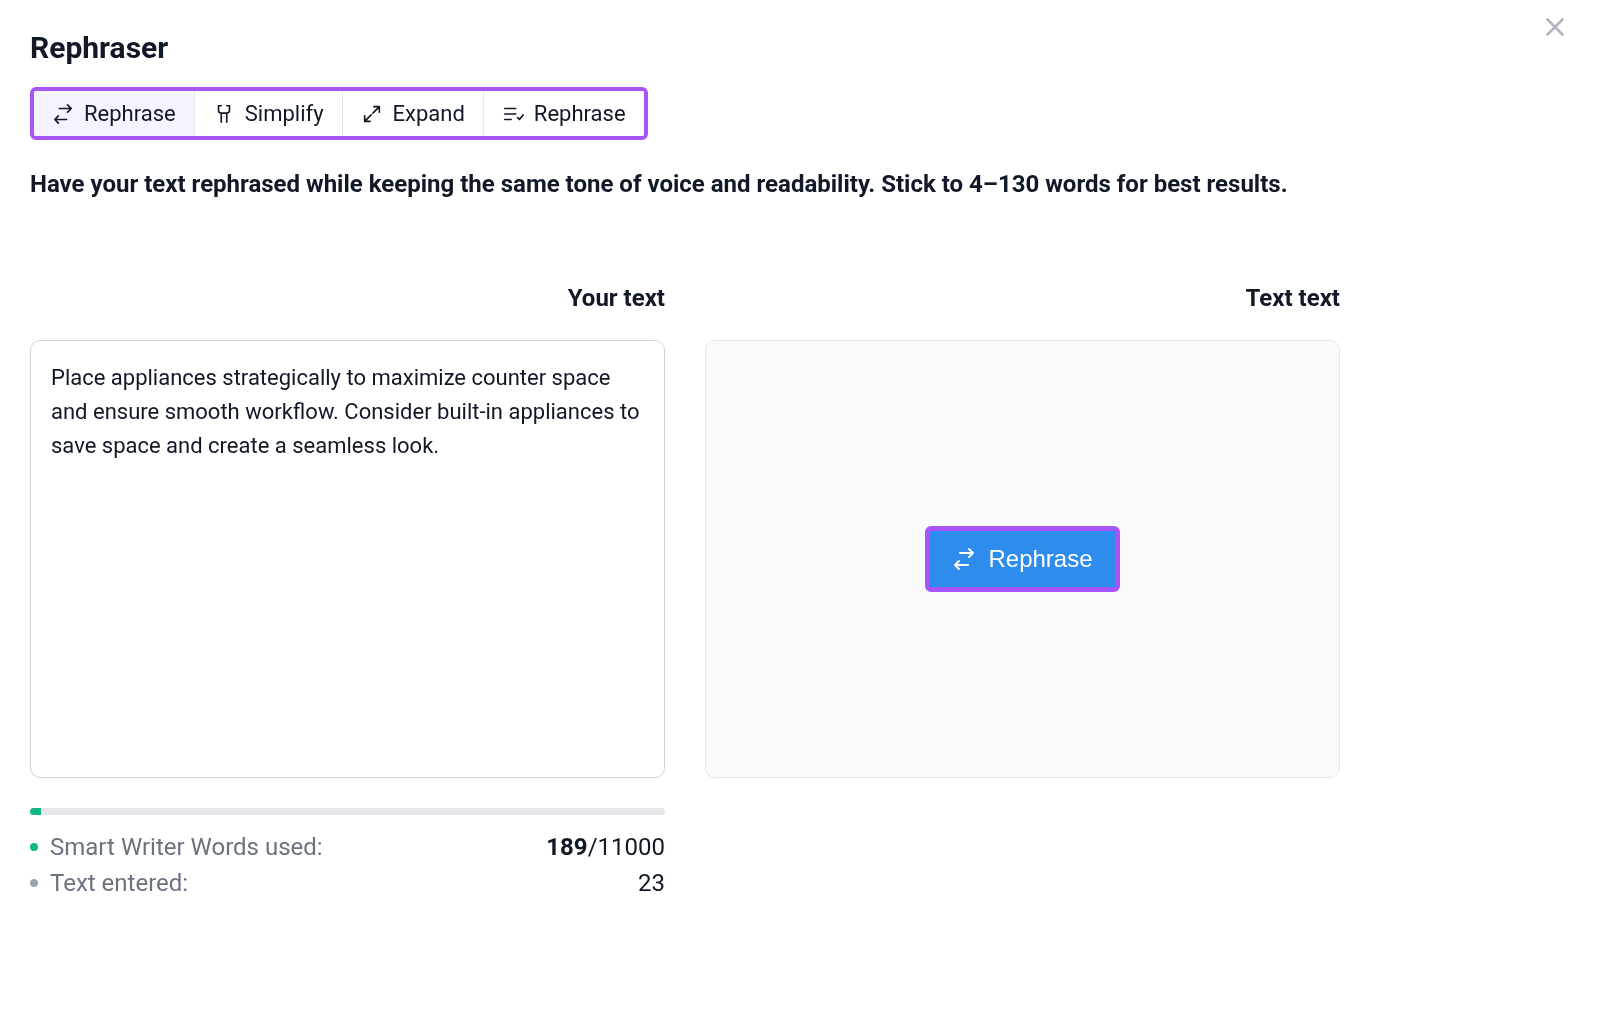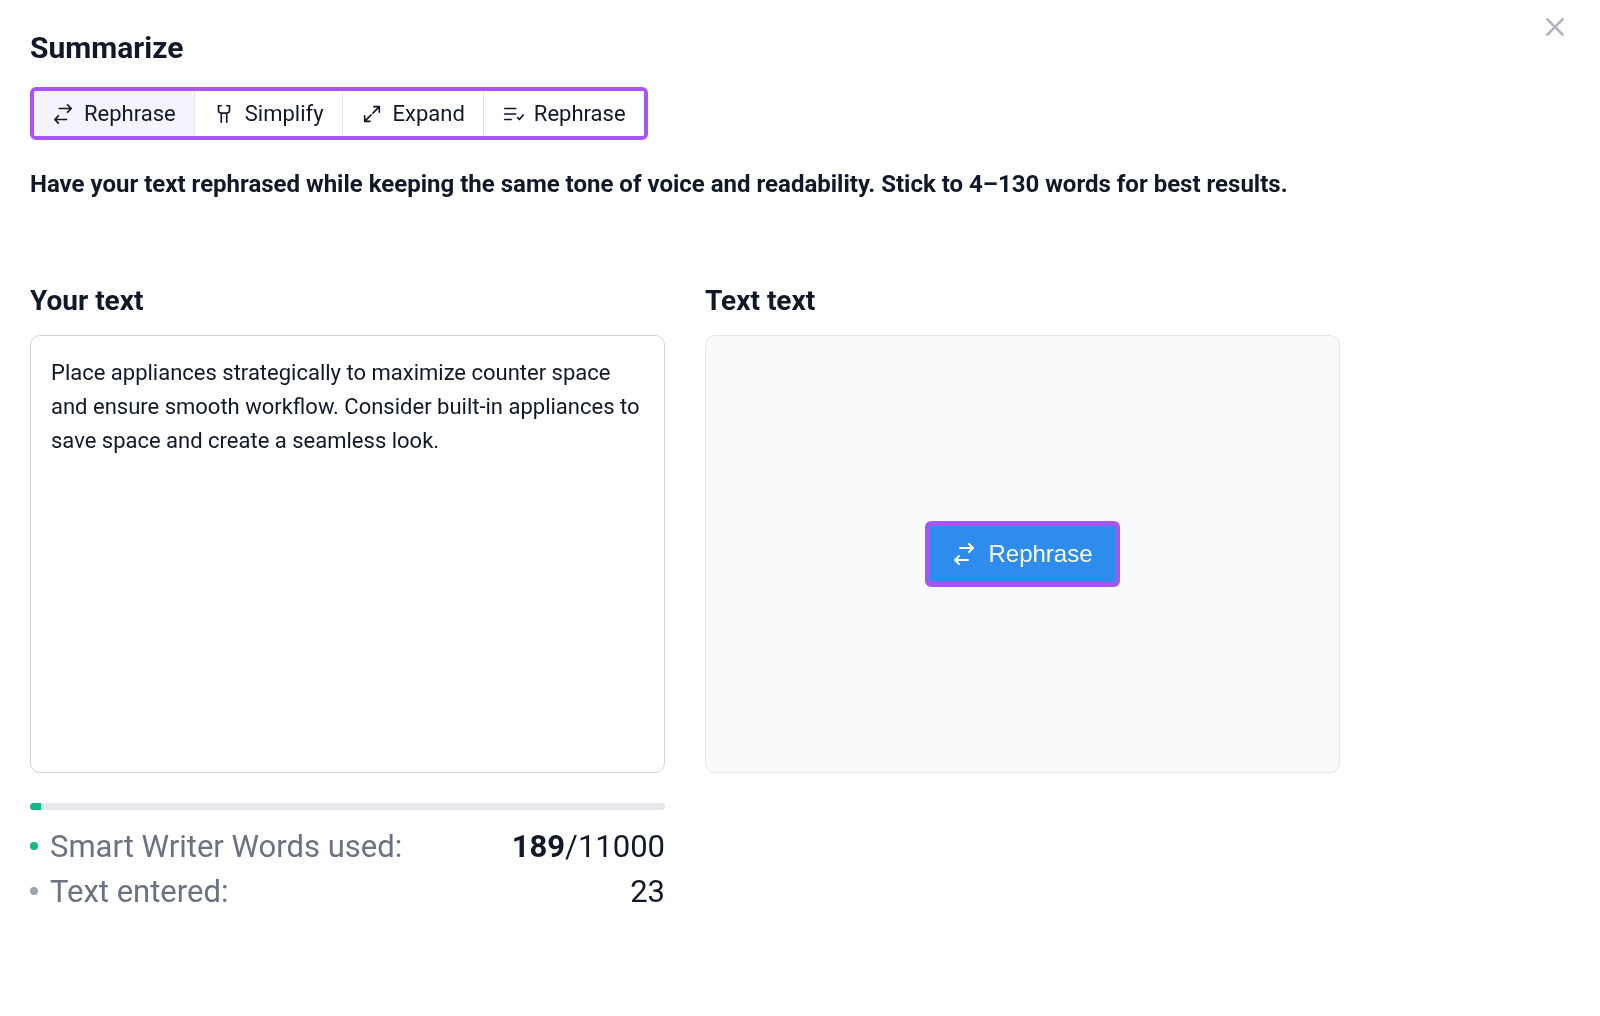--- a/index.html
+++ b/index.html
@@ -86,24 +86,25 @@
     }
     .columns {
       display: flex;
       gap: 40px;
     }
     .col {
       flex: 1;
       max-width: 635px;
     }
     .col-label {
-      font-size: 28px;
-      font-weight: 700;
-      color: #111827;
-      margin-bottom: 18px;
+      font-size: 24px;
+      font-weight: 700;
+      color: #111827;
+      margin-bottom: 28px;
+      text-align: right;
     }
     .textarea-box {
       width: 100%;
       height: 438px;
       border: 1px solid #d1d5db;
       border-radius: 10px;
       padding: 20px;
       font-size: 22px;
       font-family: inherit;
       color: #111827;
@@ -156,21 +157,21 @@
     }
     .progress-fill {
       height: 100%;
       background: #10b981;
       width: 1.7%;
     }
     .stat-row {
       display: flex;
       align-items: center;
       justify-content: space-between;
-      font-size: 31px;
+      font-size: 24px;
       color: #6b7280;
       margin-bottom: 8px;
     }
     .stat-left {
       display: flex;
       align-items: center;
       gap: 12px;
     }
     .dot {
       width: 8px;
@@ -193,21 +194,21 @@
 <body>
 
 
 
 <div class="close-btn">
   <svg viewBox="0 0 24 24">
       <path d="M5 5 L19 19 M19 5 L5 19" fill="none" stroke-linecap="round"></path>
     </svg>
 </div>
 
-<h1 class="page-title">Summarize</h1>
+<h1 class="page-title">Rephraser</h1>
 
 <div class="tabs">
   <div class="tab active">
     <span class="tab-icon">
       <svg viewBox="0 0 24 24">
           <path d="M17 2 L21 6 L17 10 M21 6 H8 M7 22 L3 18 L7 14 M3 18 H16" stroke-linecap="round" stroke-linejoin="round"></path>
         </svg>
     </span>
     <span>Rephrase</span>
   </div>

